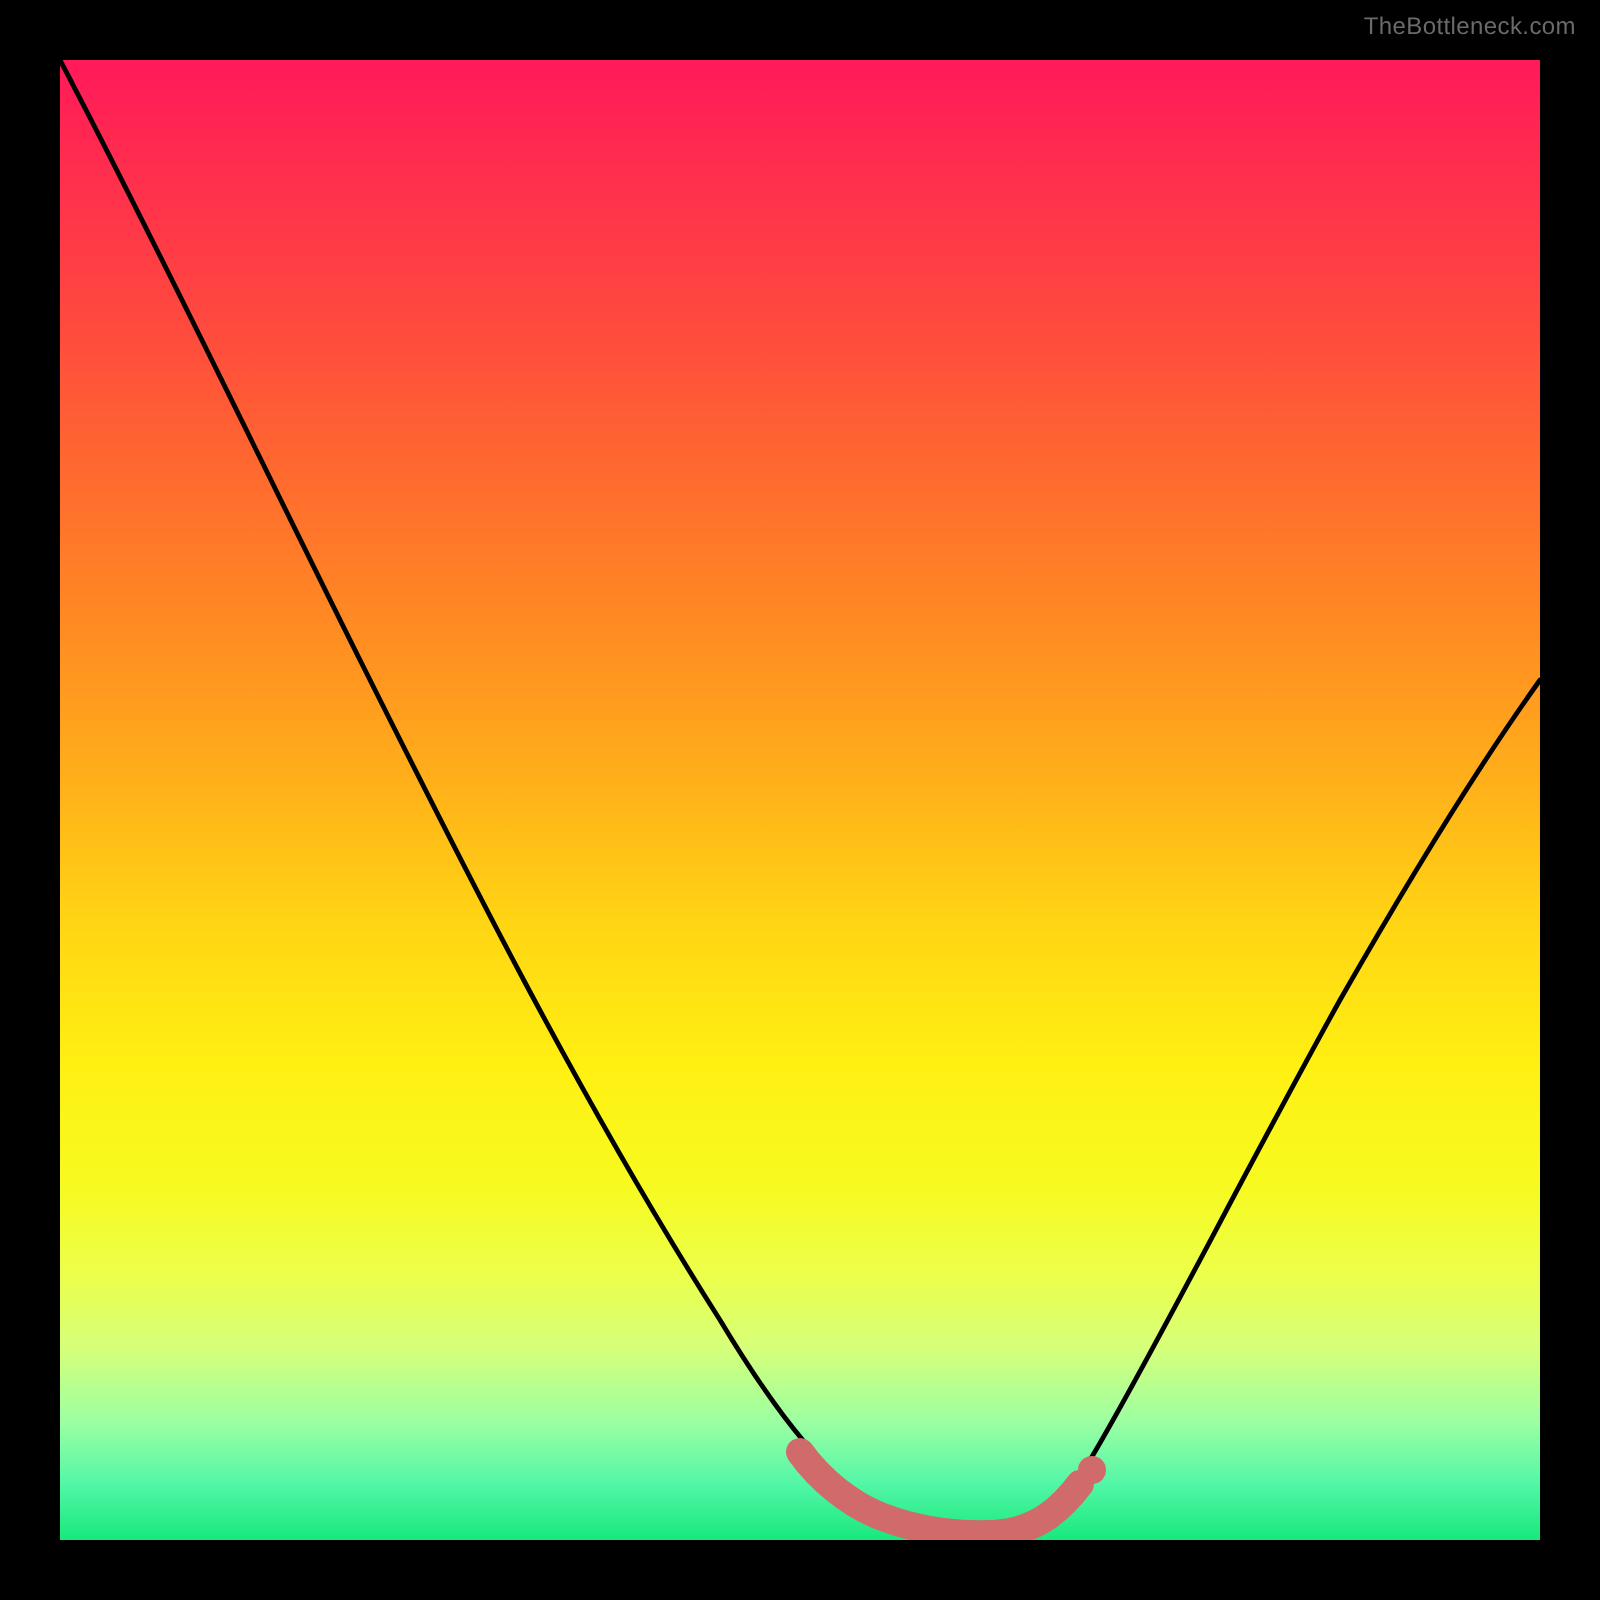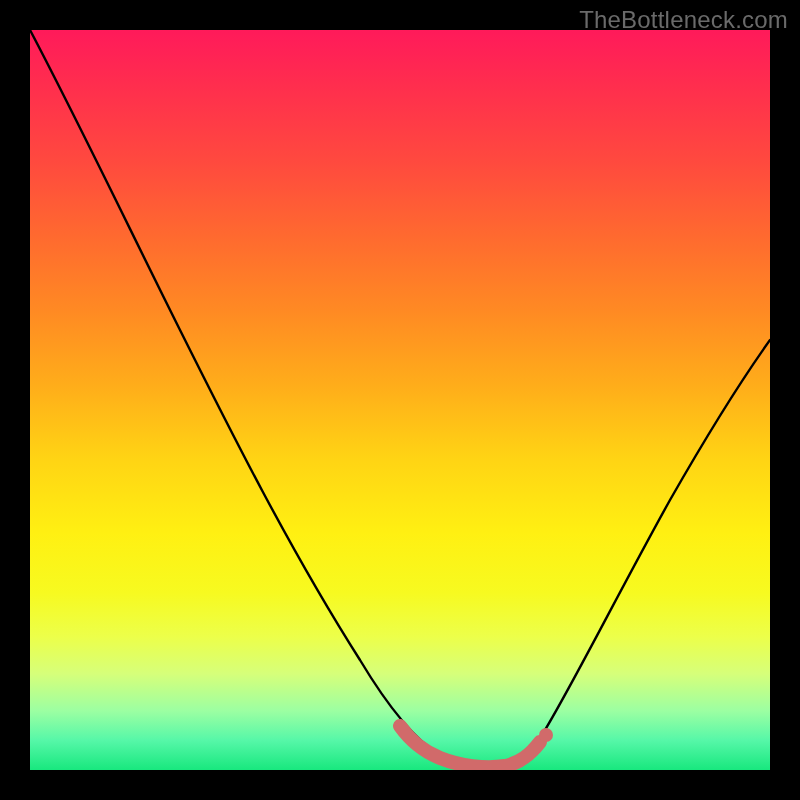--- a/index.html
+++ b/index.html
@@ -42,21 +42,21 @@
       #9cffa2 92%,
       #56f7a8 96%,
       #18e87e 100%
     );
   }
   .watermark {
     position: absolute;
     top: 6px;
     right: 12px;
     color: #6a6a6a;
-    font-size: 24px;
+    font-size: 12px;
     font-weight: 500;
     letter-spacing: 0.2px;
     user-select: none;
   }
   svg.curves {
     position: absolute;
     left: 0;
     top: 0;
     width: 740px;
     height: 740px;

